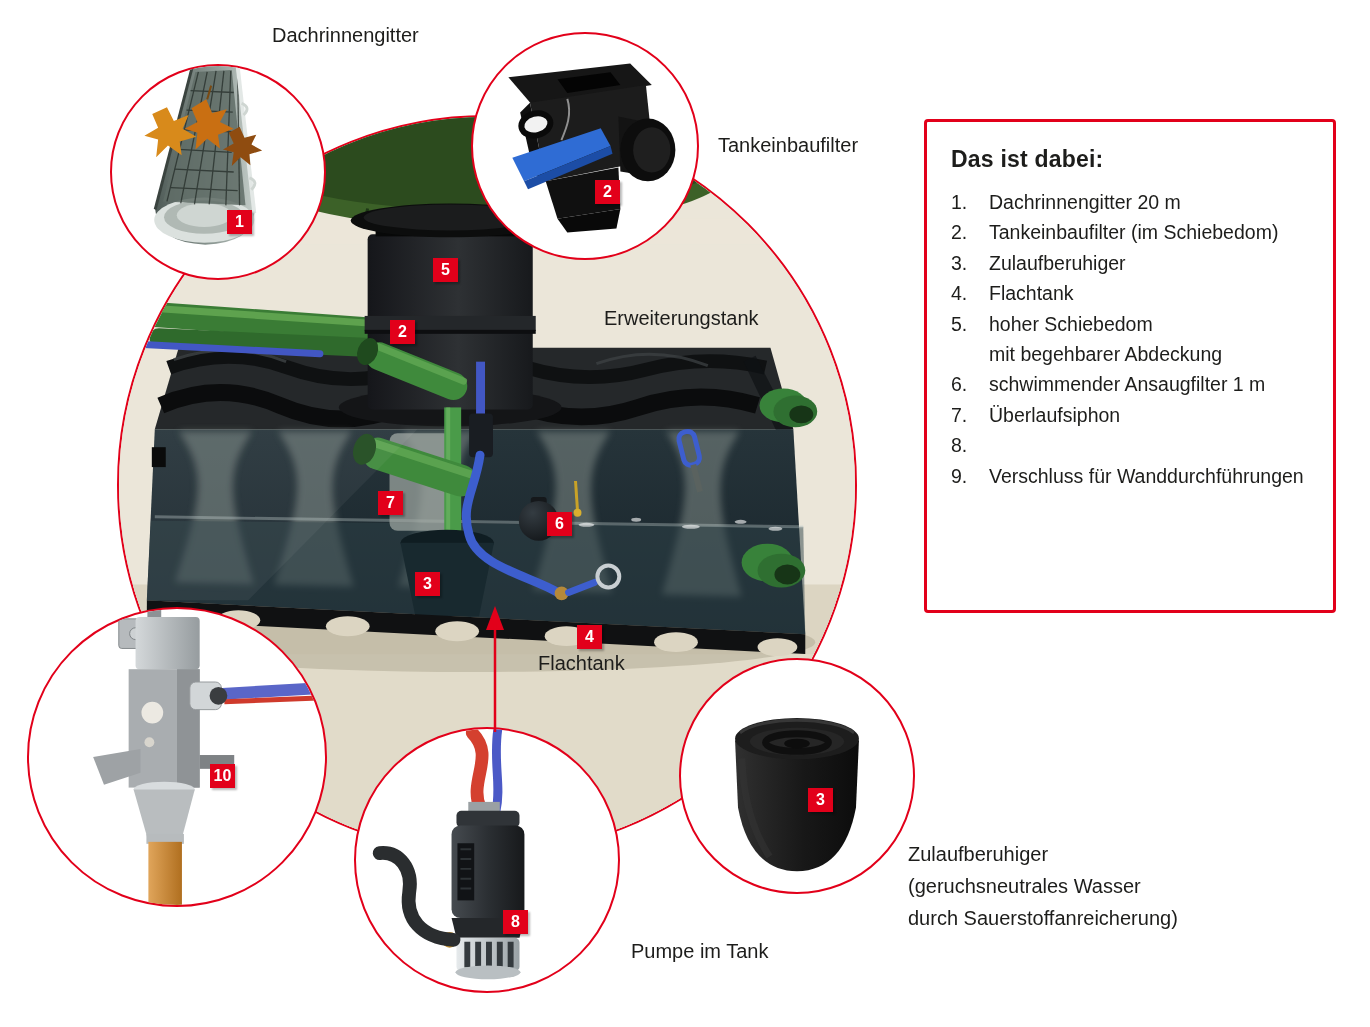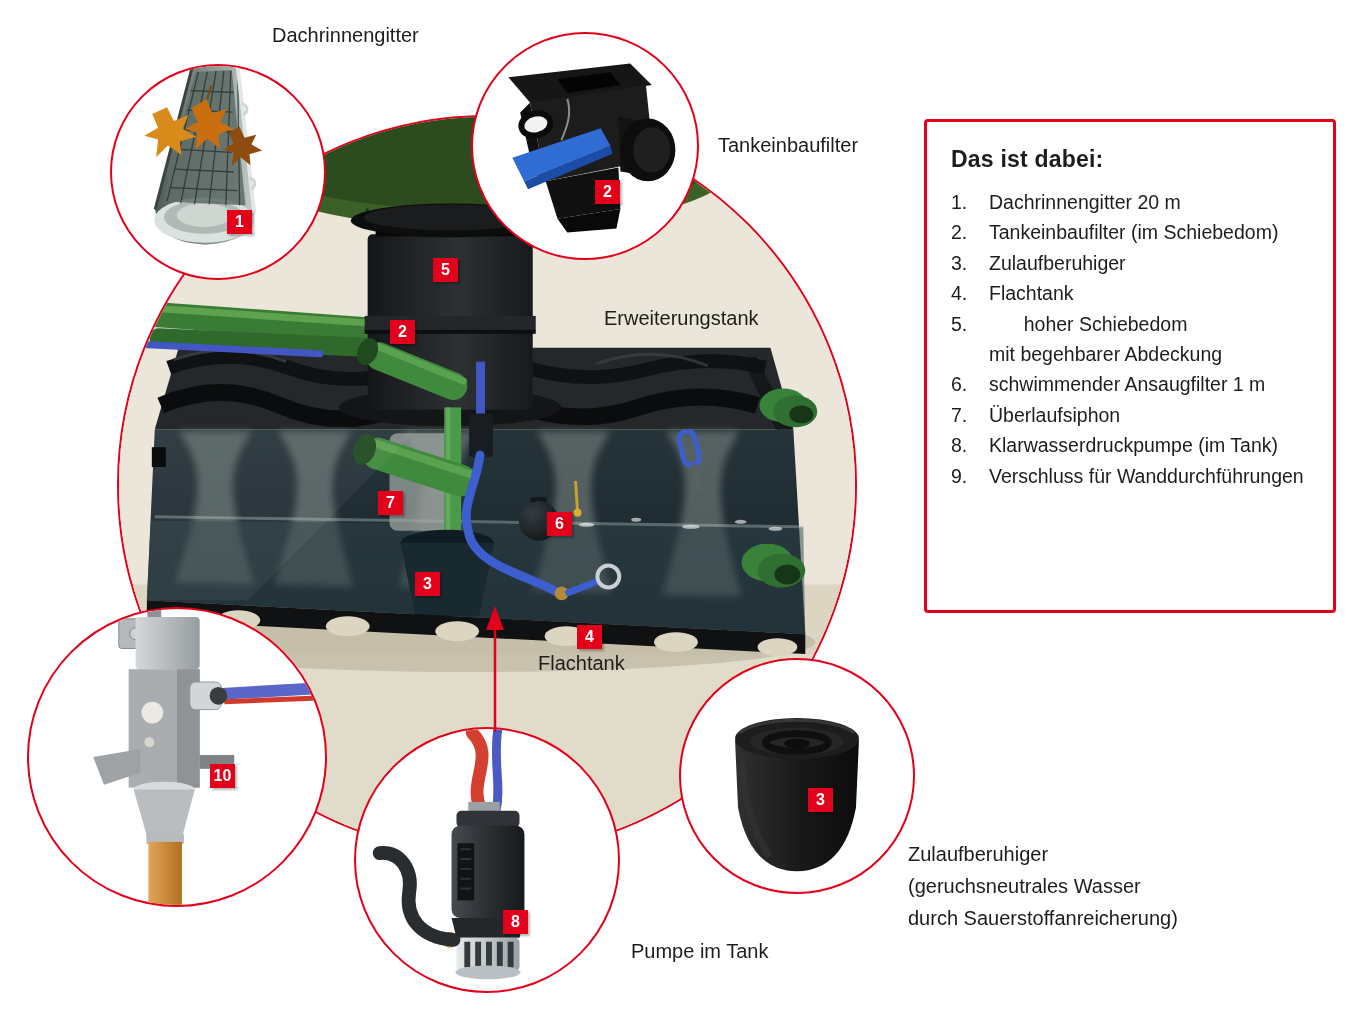--- a/index.html
+++ b/index.html
@@ -24,21 +24,21 @@
   .badge { position:absolute; width:25px; height:24px; background:var(--red); color:#fff;
            font-weight:bold; font-size:16px; display:flex; align-items:center; justify-content:center;
            box-shadow:1.5px 2px 2px rgba(0,0,0,.28); z-index:30; }
 
   .infobox { position:absolute; left:924px; top:119px; width:412px; height:494px;
              background:#fff; border:3px solid var(--red); border-radius:4px;
              padding:24px 18px 0 24px; }
   .infobox .title { font-size:23px; font-weight:bold; letter-spacing:.2px; margin-bottom:14px; }
   .infobox .row { display:flex; font-size:19.5px; line-height:30.4px; }
   .infobox .num { width:38px; flex:0 0 38px; }
-  .infobox .txt { white-space:pre-line;text-align:center; }
+  .infobox .txt { white-space:pre-line; }
 
   .arrow { position:absolute; left:482px; top:606px; width:26px; height:126px; z-index:20; }
   .arrow line { stroke:var(--red); stroke-width:2.5; }
   .arrow polygon { fill:var(--red); }
 </style>
 </head>
 <body>
 
 <div class="stage">
 
@@ -391,21 +391,20 @@
     <div class="row">
         <span class="num">6.</span>
         <span class="txt">schwimmender Ansaugfilter 1 m</span>
       </div>
     <div class="row">
         <span class="num">7.</span>
         <span class="txt">Überlaufsiphon</span>
       </div>
     <div class="row">
         <span class="num">8.</span>
-        <span class="txt">Klarwasserdruckpumpe (im Tank)</span>
       </div>
     <div class="row">
         <span class="num">9.</span>
         <span class="txt">Verschluss für Wanddurchführungen</span>
       </div>
   </div>
 
 </div>
 
 </body></html>

